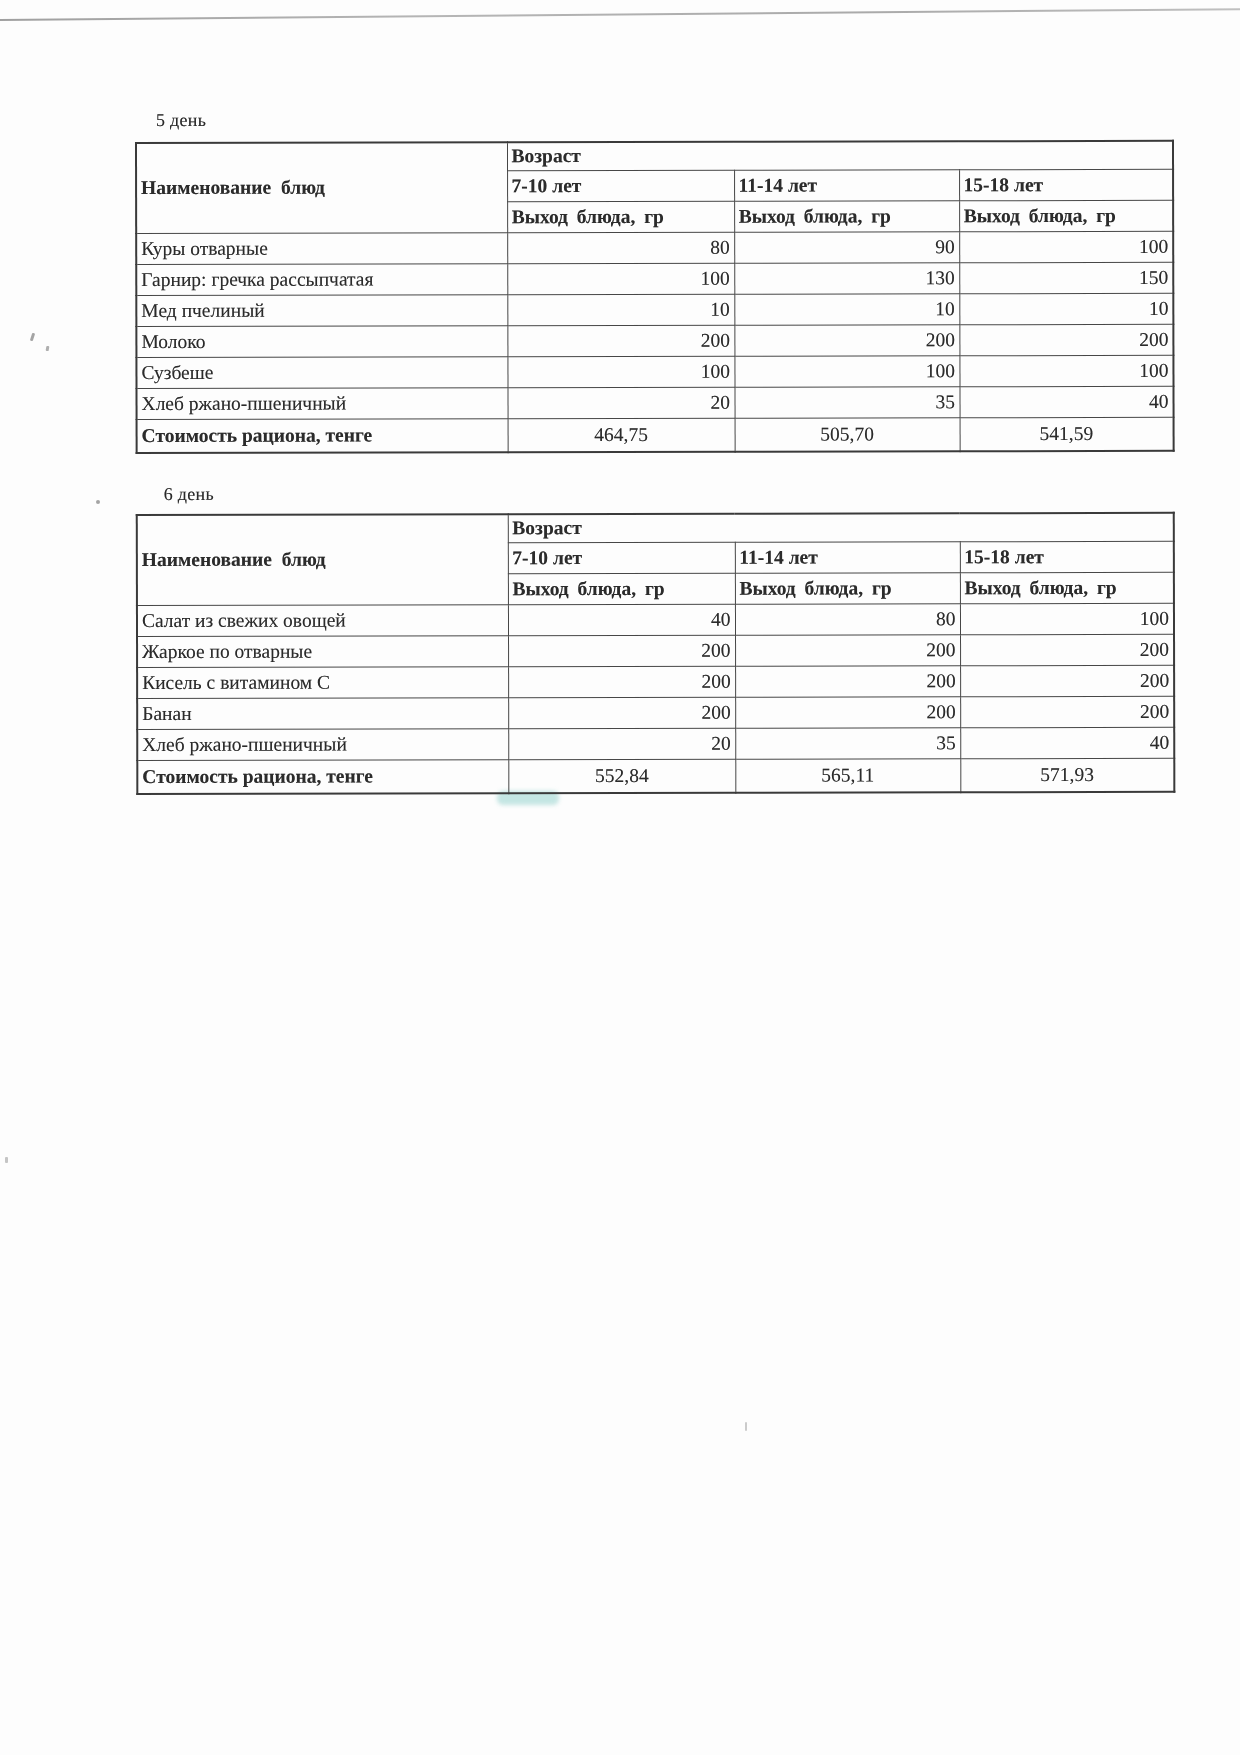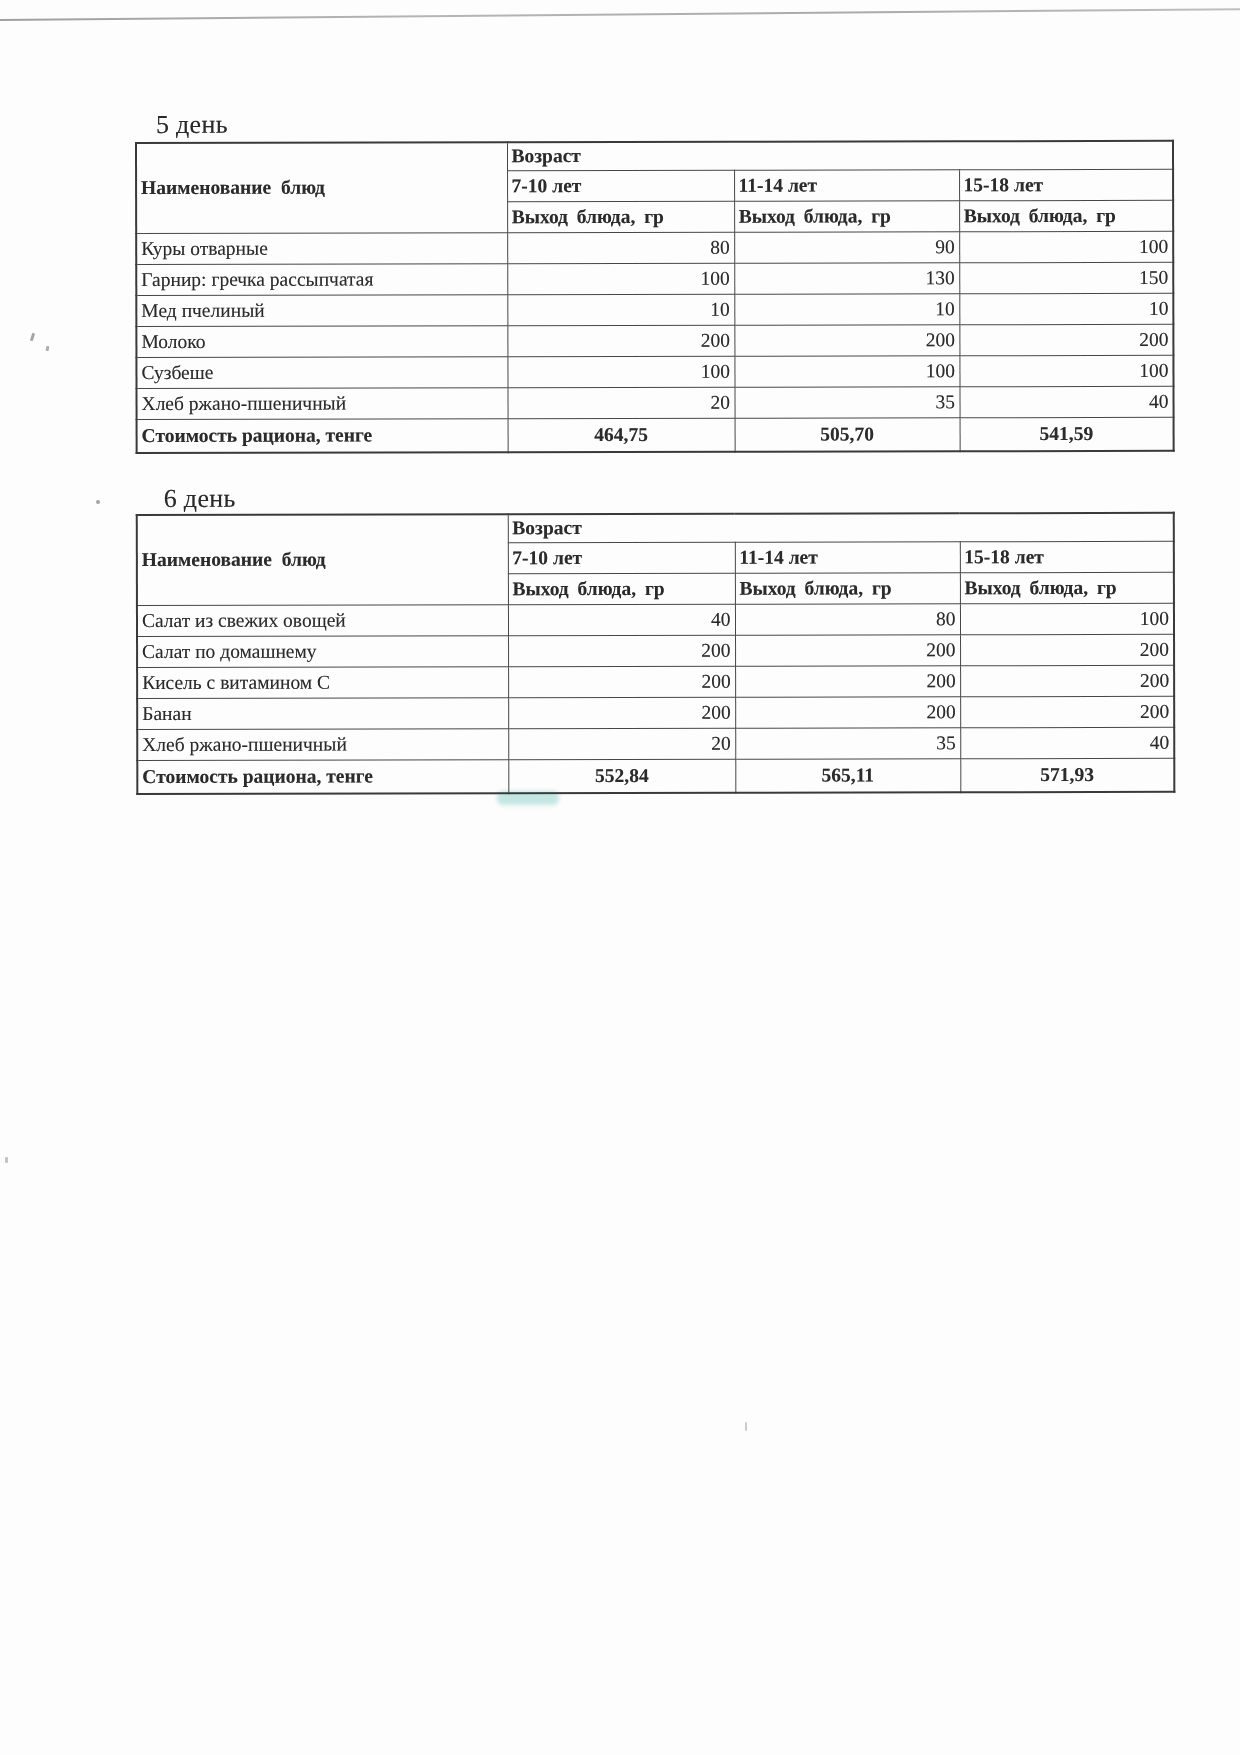--- a/index.html
+++ b/index.html
@@ -37,21 +37,21 @@
     width: 62px; height: 14px;
     background: rgba(110, 196, 188, 0.40);
     border-radius: 6px;
     filter: blur(2px);
   }
   
   .tilt { position: absolute; left: 0; top: 0; width: 1240px; height: 900px;
           transform: rotate(-0.12deg); transform-origin: 140px 150px; }
   .day-title {
     position: absolute;
-    font-size: 26px;
+    font-size: 18px;
     letter-spacing: .3px;
     color: #2a2a2a;
     text-shadow: 0 0 .6px rgba(40,40,40,.45);
   }
   #day5-title { left: 156px; top: 110px; }
   #day6-title { left: 163px; top: 484px; text-align: center; }
 
   table.menu {
     position: absolute;
     border-collapse: collapse;
@@ -86,21 +86,21 @@
     vertical-align: bottom;
     padding-left: 9px;
     padding-bottom: 5px;
     word-spacing: 5px;
   }
   td.c-age-title { font-weight: bold; text-align: left; }
   td.c-age-group { font-weight: bold; text-align: left; padding-left: 9px; }
   td.c-output { font-weight: bold; text-align: left; padding-left: 8px; word-spacing: 4px; }
   td.c-val { text-align: right; }
   td.c-total-label { font-weight: bold; text-align: left; padding-left: 9px; }
-  td.c-total-val { font-weight: bold; text-align: center; margin-top: 12px; }
+  td.c-total-val { font-weight: normal; text-align: center; margin-top: 12px; }
 </style>
 </head>
 <body>
 
 <div id="page">
 
   <div class="scan-line-top"></div>
   <div class="mark mark-apostrophe"></div>
   <div class="mark mark-comma"></div>
   <div class="mark mark-dot-day6"></div>
@@ -203,21 +203,21 @@
           <td class="c-output">Выход блюда, гр</td>
           <td class="c-output">Выход блюда, гр</td>
         </tr>
         <tr class="r-data">
           <td class="c-name">Салат из свежих овощей</td>
           <td class="c-val">40</td>
           <td class="c-val">80</td>
           <td class="c-val">100</td>
         </tr>
         <tr class="r-data">
-          <td class="c-name">Салат по домашнему</td>
+          <td class="c-name">Жаркое по отварные</td>
           <td class="c-val">200</td>
           <td class="c-val">200</td>
           <td class="c-val">200</td>
         </tr>
         <tr class="r-data">
           <td class="c-name">Кисель с витамином С</td>
           <td class="c-val">200</td>
           <td class="c-val">200</td>
           <td class="c-val">200</td>
         </tr>

